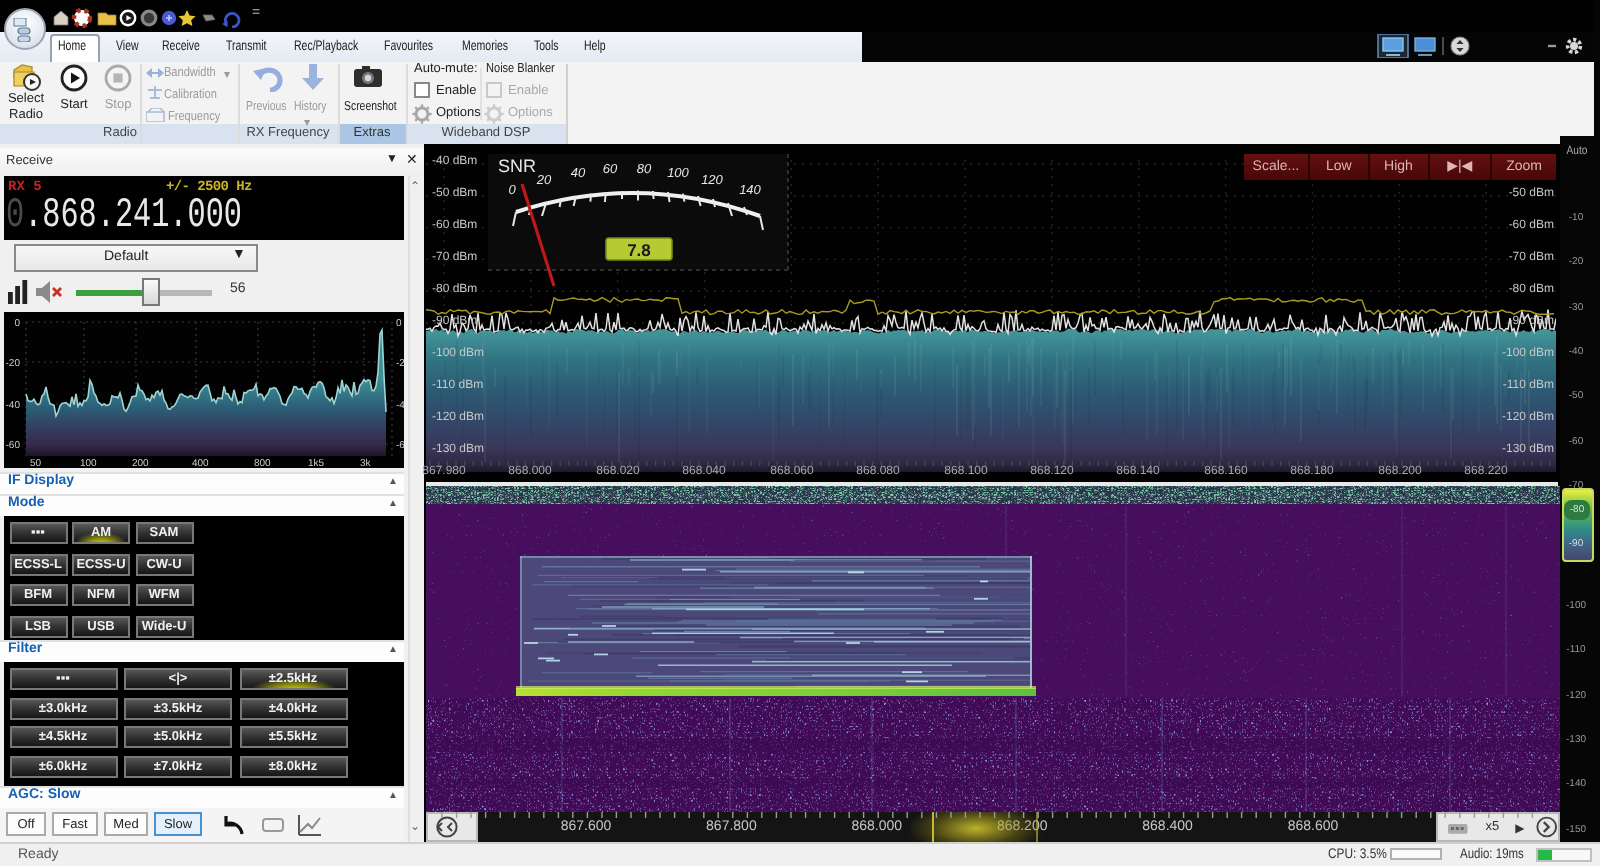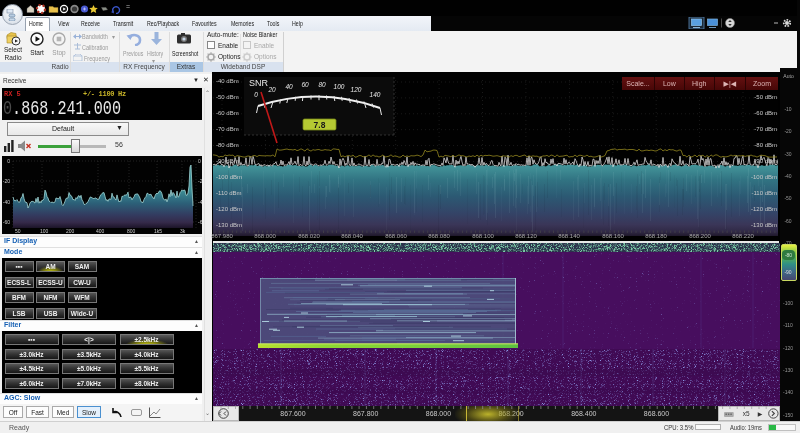--- a/index.html
+++ b/index.html
@@ -171,21 +171,21 @@
 <div class="abs" style="left:254px;top:53px;font-size:6.5px;color:#a8a8a8">Options</div>
 
 <div class="abs" style="left:0;top:72px;width:212px;height:349px;background:#f0f0f0"></div>
 <div class="abs" style="left:0;top:74px;width:212px;height:14px;background:linear-gradient(#fcfcfc,#eee)"></div>
 <div class="abs" style="left:3px;top:77px;font-size:6.5px;color:#333">Receive</div>
 <div class="abs" style="left:193px;top:77px;font-size:6px;color:#222">▼</div>
 <div class="abs" style="left:203px;top:76px;font-size:7px;color:#222">✕</div>
 
 <div class="abs" style="left:2px;top:88px;width:200px;height:32px;background:#000"></div>
 <div class="abs" style="left:4px;top:89.5px;font-family:'Liberation Mono',monospace;font-size:7px;font-weight:bold;color:#c82020">RX 5</div>
-<div class="abs" style="left:83px;top:89.5px;font-family:'Liberation Mono',monospace;font-size:7px;font-weight:bold;color:#c8b428;letter-spacing:-0.3px">+/- 1100 Hz</div>
+<div class="abs" style="left:83px;top:89.5px;font-family:'Liberation Mono',monospace;font-size:7px;font-weight:bold;color:#c8b428;letter-spacing:-0.3px">+/- 2500 Hz</div>
 <div class="abs" style="left:3px;top:97px;font-family:'Liberation Mono',monospace;font-size:21px;color:#e8e8e8;transform:scaleX(0.72);transform-origin:0 0;white-space:nowrap"><span style="color:#4a4a4a">0</span>.868.241.000</div>
 
 <div class="abs" style="left:7px;top:122px;width:122px;height:14px;background:linear-gradient(#f8f8f8,#e8e8e8);border:1px solid #8a8a8a"></div>
 <div class="abs" style="left:52px;top:125px;font-size:7px;color:#222">Default</div>
 <div class="abs" style="left:116px;top:124px;font-size:7px;color:#222">▼</div>
 
 <svg class="abs" style="left:4px;top:140px" width="11" height="12" viewBox="0 0 11 12">
     <rect x="0" y="6" width="2.4" height="6" fill="#222"></rect>
     <rect x="3.6" y="3" width="2.4" height="9" fill="#222"></rect>
     <rect x="7.2" y="0" width="2.4" height="12" fill="#222"></rect>

